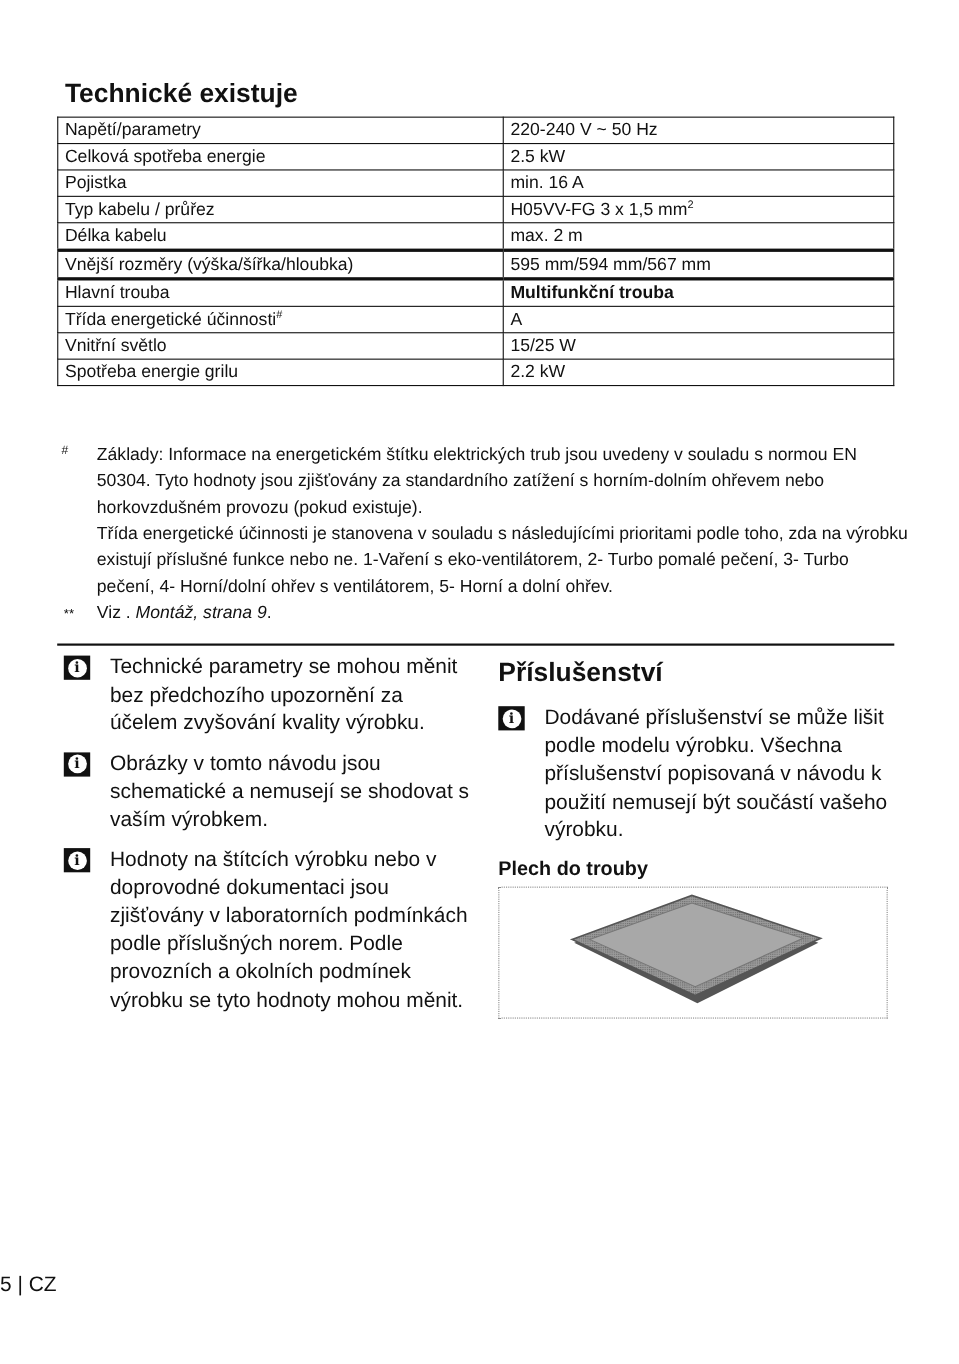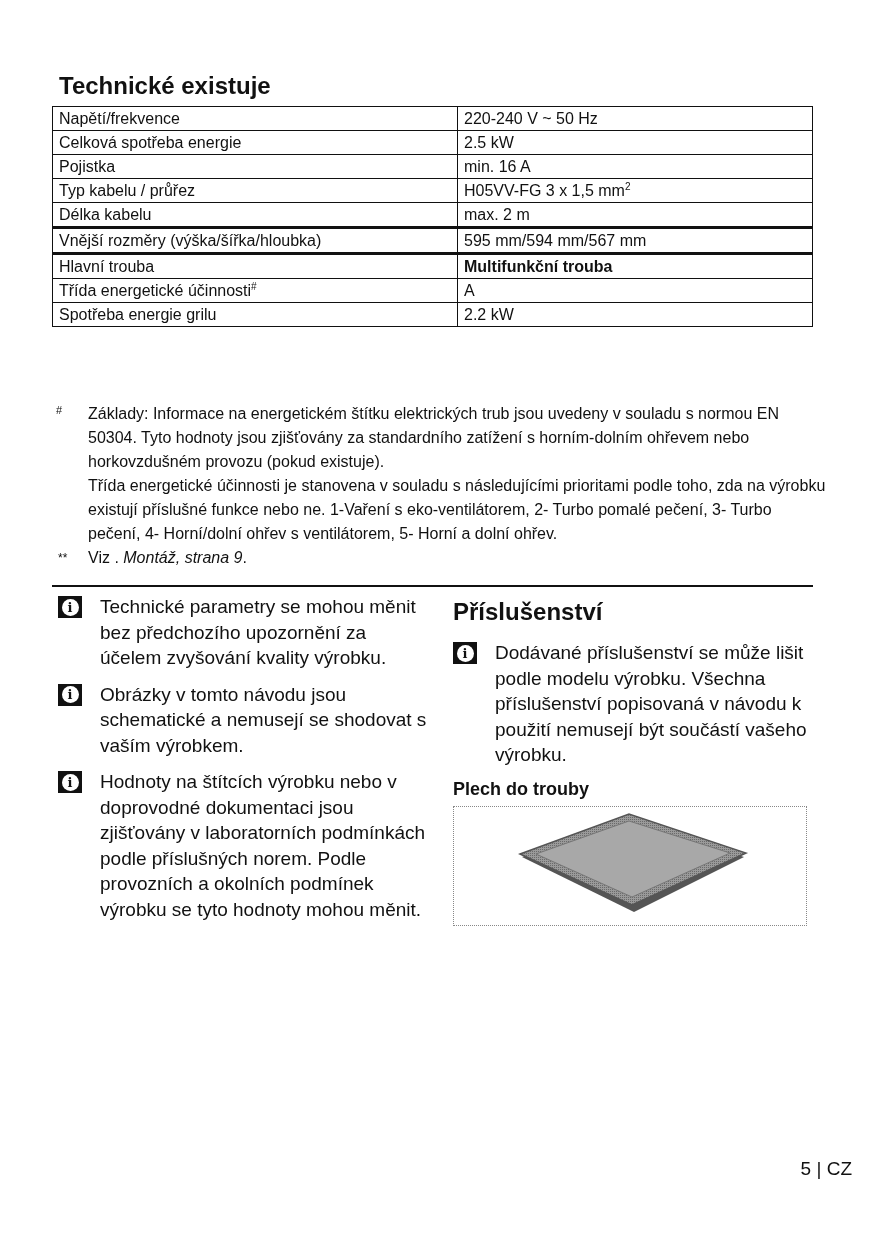--- a/index.html
+++ b/index.html
@@ -19,31 +19,31 @@
   .rule { position: absolute; left: 52px; top: 585px; width: 761px; height: 0; border-top: 2px solid #111; }
   .col-left { position: absolute; left: 58px; top: 594px; width: 370px; }
   .col-right { position: absolute; left: 453px; top: 598px; width: 360px; }
   .info { position: relative; padding-left: 42px; font-size: 19px; line-height: 25.5px; margin-bottom: 11px; }
   .info-icon { position: absolute; left: 0; top: 2px; width: 24px; height: 22px; background: #111; display: flex; align-items: center; justify-content: center; }
   .info-icon span { width: 17px; height: 17px; border-radius: 50%; background: #fff; color: #111; font-family: "DejaVu Serif", serif; font-weight: bold; font-size: 13px; display: flex; align-items: center; justify-content: center; line-height: 1; }
   .h2 { font-size: 24px; font-weight: bold; margin: 0 0 14px 0; }
   .h3 { font-size: 18px; font-weight: bold; margin: 6px 0 0 0; }
   .para { font-size: 19px; line-height: 25.5px; margin: 0; }
   .figure { margin-top: 6px; width: 352px; height: 118px; border: 1px dotted #888; position: relative; }
-  .pagenum { position: absolute; left: 0; width: 852px; top: 1158px; text-align: right; font-size: 19px; }
+  .pagenum { position: absolute; left: 0; width: 852px; top: 1158px; text-align: left; font-size: 19px; }
 </style>
 </head>
 <body>
 
 <h1 class="title">Technické existuje</h1>
 
 <table class="spec">
   <tbody>
       <tr>
-        <td class="c1">Napětí/frekvence</td>
+        <td class="c1">Napětí/parametry</td>
         <td>220-240 V ~ 50 Hz</td>
       </tr>
   <tr>
         <td class="c1">Celková spotřeba energie</td>
         <td>2.5 kW</td>
       </tr>
   <tr>
         <td class="c1">Pojistka</td>
         <td>min. 16 A</td>
       </tr>
@@ -59,20 +59,24 @@
         <td class="c1">Vnější rozměry (výška/šířka/hloubka)</td>
         <td>595 mm/594 mm/567 mm</td>
       </tr>
   <tr class="thick">
         <td class="c1">Hlavní trouba</td>
         <td class="bold">Multifunkční trouba</td>
       </tr>
   <tr>
         <td class="c1"><span>Třída energetické účinnosti</span><sup>#</sup></td>
         <td>A</td>
+      </tr>
+  <tr>
+        <td class="c1">Vnitřní světlo</td>
+        <td>15/25 W</td>
       </tr>
   <tr>
         <td class="c1">Spotřeba energie grilu</td>
         <td>2.2 kW</td>
       </tr>
 </tbody>
   </table>
 
 <div class="notes">
   <div class="note">

